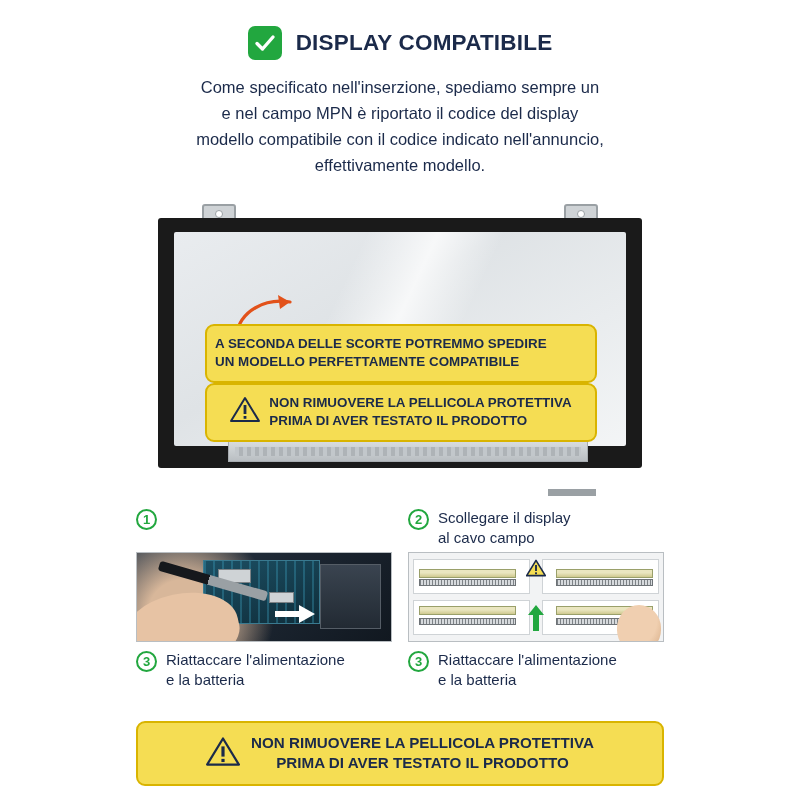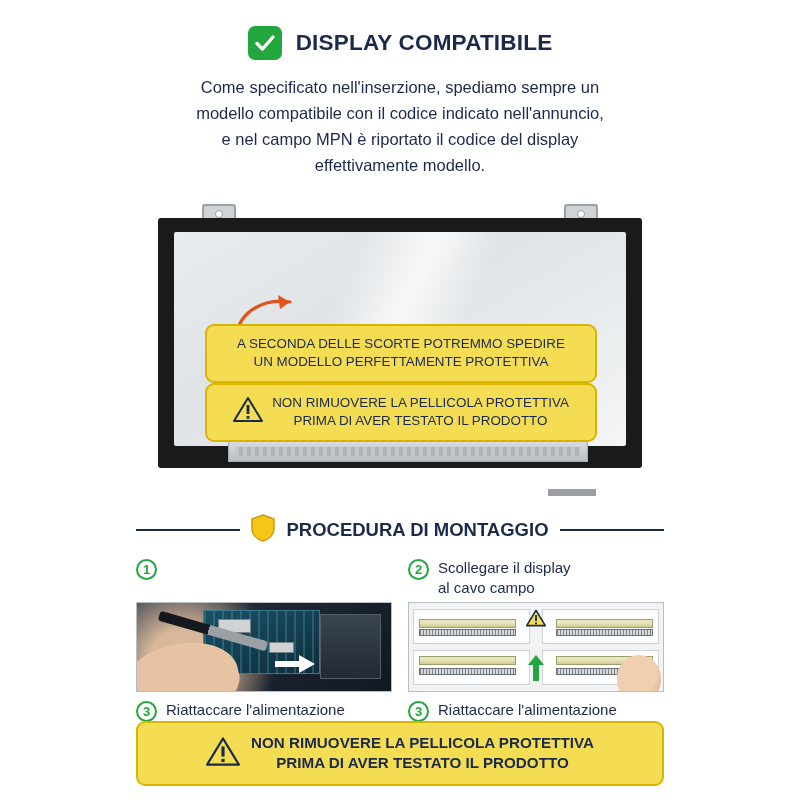--- a/index.html
+++ b/index.html
@@ -167,23 +167,22 @@
   }
 
   .callout {
     position: absolute;
     left: 55px;
     width: 392px;
     background: #f5dd53;
     border: 2px solid #d9b400;
     border-radius: 9px;
     box-sizing: border-box;
-    text-align: center;
     color: #1b2a4a;
-    font-weight: normal;
+    font-weight: bold;
     font-size: 13.4px;
     line-height: 1.36;
     padding: 9px 8px;
   }
   .callout.one { top: 128px; }
   .callout.two {
     top: 187px;
     display: flex;
     align-items: center;
     justify-content: center;
@@ -391,22 +390,22 @@
       <span class="check-badge">
         <svg width="24" height="24" viewBox="0 0 24 24" aria-hidden="true">
           <path d="M4 12.5 L9.5 18 L20 6" fill="none" stroke="#ffffff" stroke-width="3.4" stroke-linecap="round" stroke-linejoin="round"></path>
         </svg>
       </span>
       <div class="header-title">DISPLAY COMPATIBILE</div>
     </div>
 
     <div class="intro">
       <div>Come specificato nell'inserzione, spediamo sempre un</div>
+      <div>e nel campo MPN è riportato il codice del display</div>
       <div>modello compatibile con il codice indicato nell'annuncio,</div>
-      <div>e nel campo MPN è riportato il codice del display</div>
       <div>effettivamente modello.</div>
     </div>
 
     <div class="display-wrap">
 
       <div class="tab left">
           <i></i>
         </div>
       <div class="tab right">
           <i></i>
@@ -422,48 +421,38 @@
 
       <span class="arrow-curve">
         <svg width="72" height="46" viewBox="0 0 72 46" aria-hidden="true">
           <path d="M8 44 C 12 18, 38 6, 62 10" fill="none" stroke="#e2521b" stroke-width="3.2" stroke-linecap="round"></path>
           <path d="M62 10 L50 3 L52 17 Z" fill="#e2521b"></path>
         </svg>
       </span>
 
       <div class="callout one">
         <div>A SECONDA DELLE SCORTE POTREMMO SPEDIRE</div>
-        <div>UN MODELLO PERFETTAMENTE PROTETTIVA</div>
+        <div>UN MODELLO PERFETTAMENTE COMPATIBILE</div>
       </div>
 
       <div class="callout two">
         <span class="warn-tri">
           <svg width="30" height="27" viewBox="0 0 30 27" aria-hidden="true">
             <path d="M15 2 L29 25 L1 25 Z" fill="#f5dd53" stroke="#1b2a4a" stroke-width="2" stroke-linejoin="round"></path>
             <rect x="13.6" y="9" width="2.8" height="9" fill="#1b2a4a"></rect>
             <rect x="13.6" y="20" width="2.8" height="2.8" fill="#1b2a4a"></rect>
           </svg>
         </span>
         <span>
           <span style="display:block">NON RIMUOVERE LA PELLICOLA PROTETTIVA</span>
           <span style="display:block">PRIMA DI AVER TESTATO IL PRODOTTO</span>
         </span>
       </div>
     </div>
 
-    <div class="proc-header">
-      <div class="proc-rule"></div>
-      <span class="shield">
-        <svg width="24" height="28" viewBox="0 0 24 28" aria-hidden="true">
-          <path d="M12 1 L23 5 V14 C23 21 18 25.5 12 27 C6 25.5 1 21 1 14 V5 Z" fill="#f5c518" stroke="#c79a00" stroke-width="1.4"></path>
-        </svg>
-      </span>
-      <div class="proc-title">PROCEDURA DI MONTAGGIO</div>
-      <div class="proc-rule"></div>
-    </div>
 
     <div class="steps-grid">
 
       <div class="step-label">
         <span class="step-num">1</span>
         <span>
         </span>
       </div>
 
       <div class="step-label">

